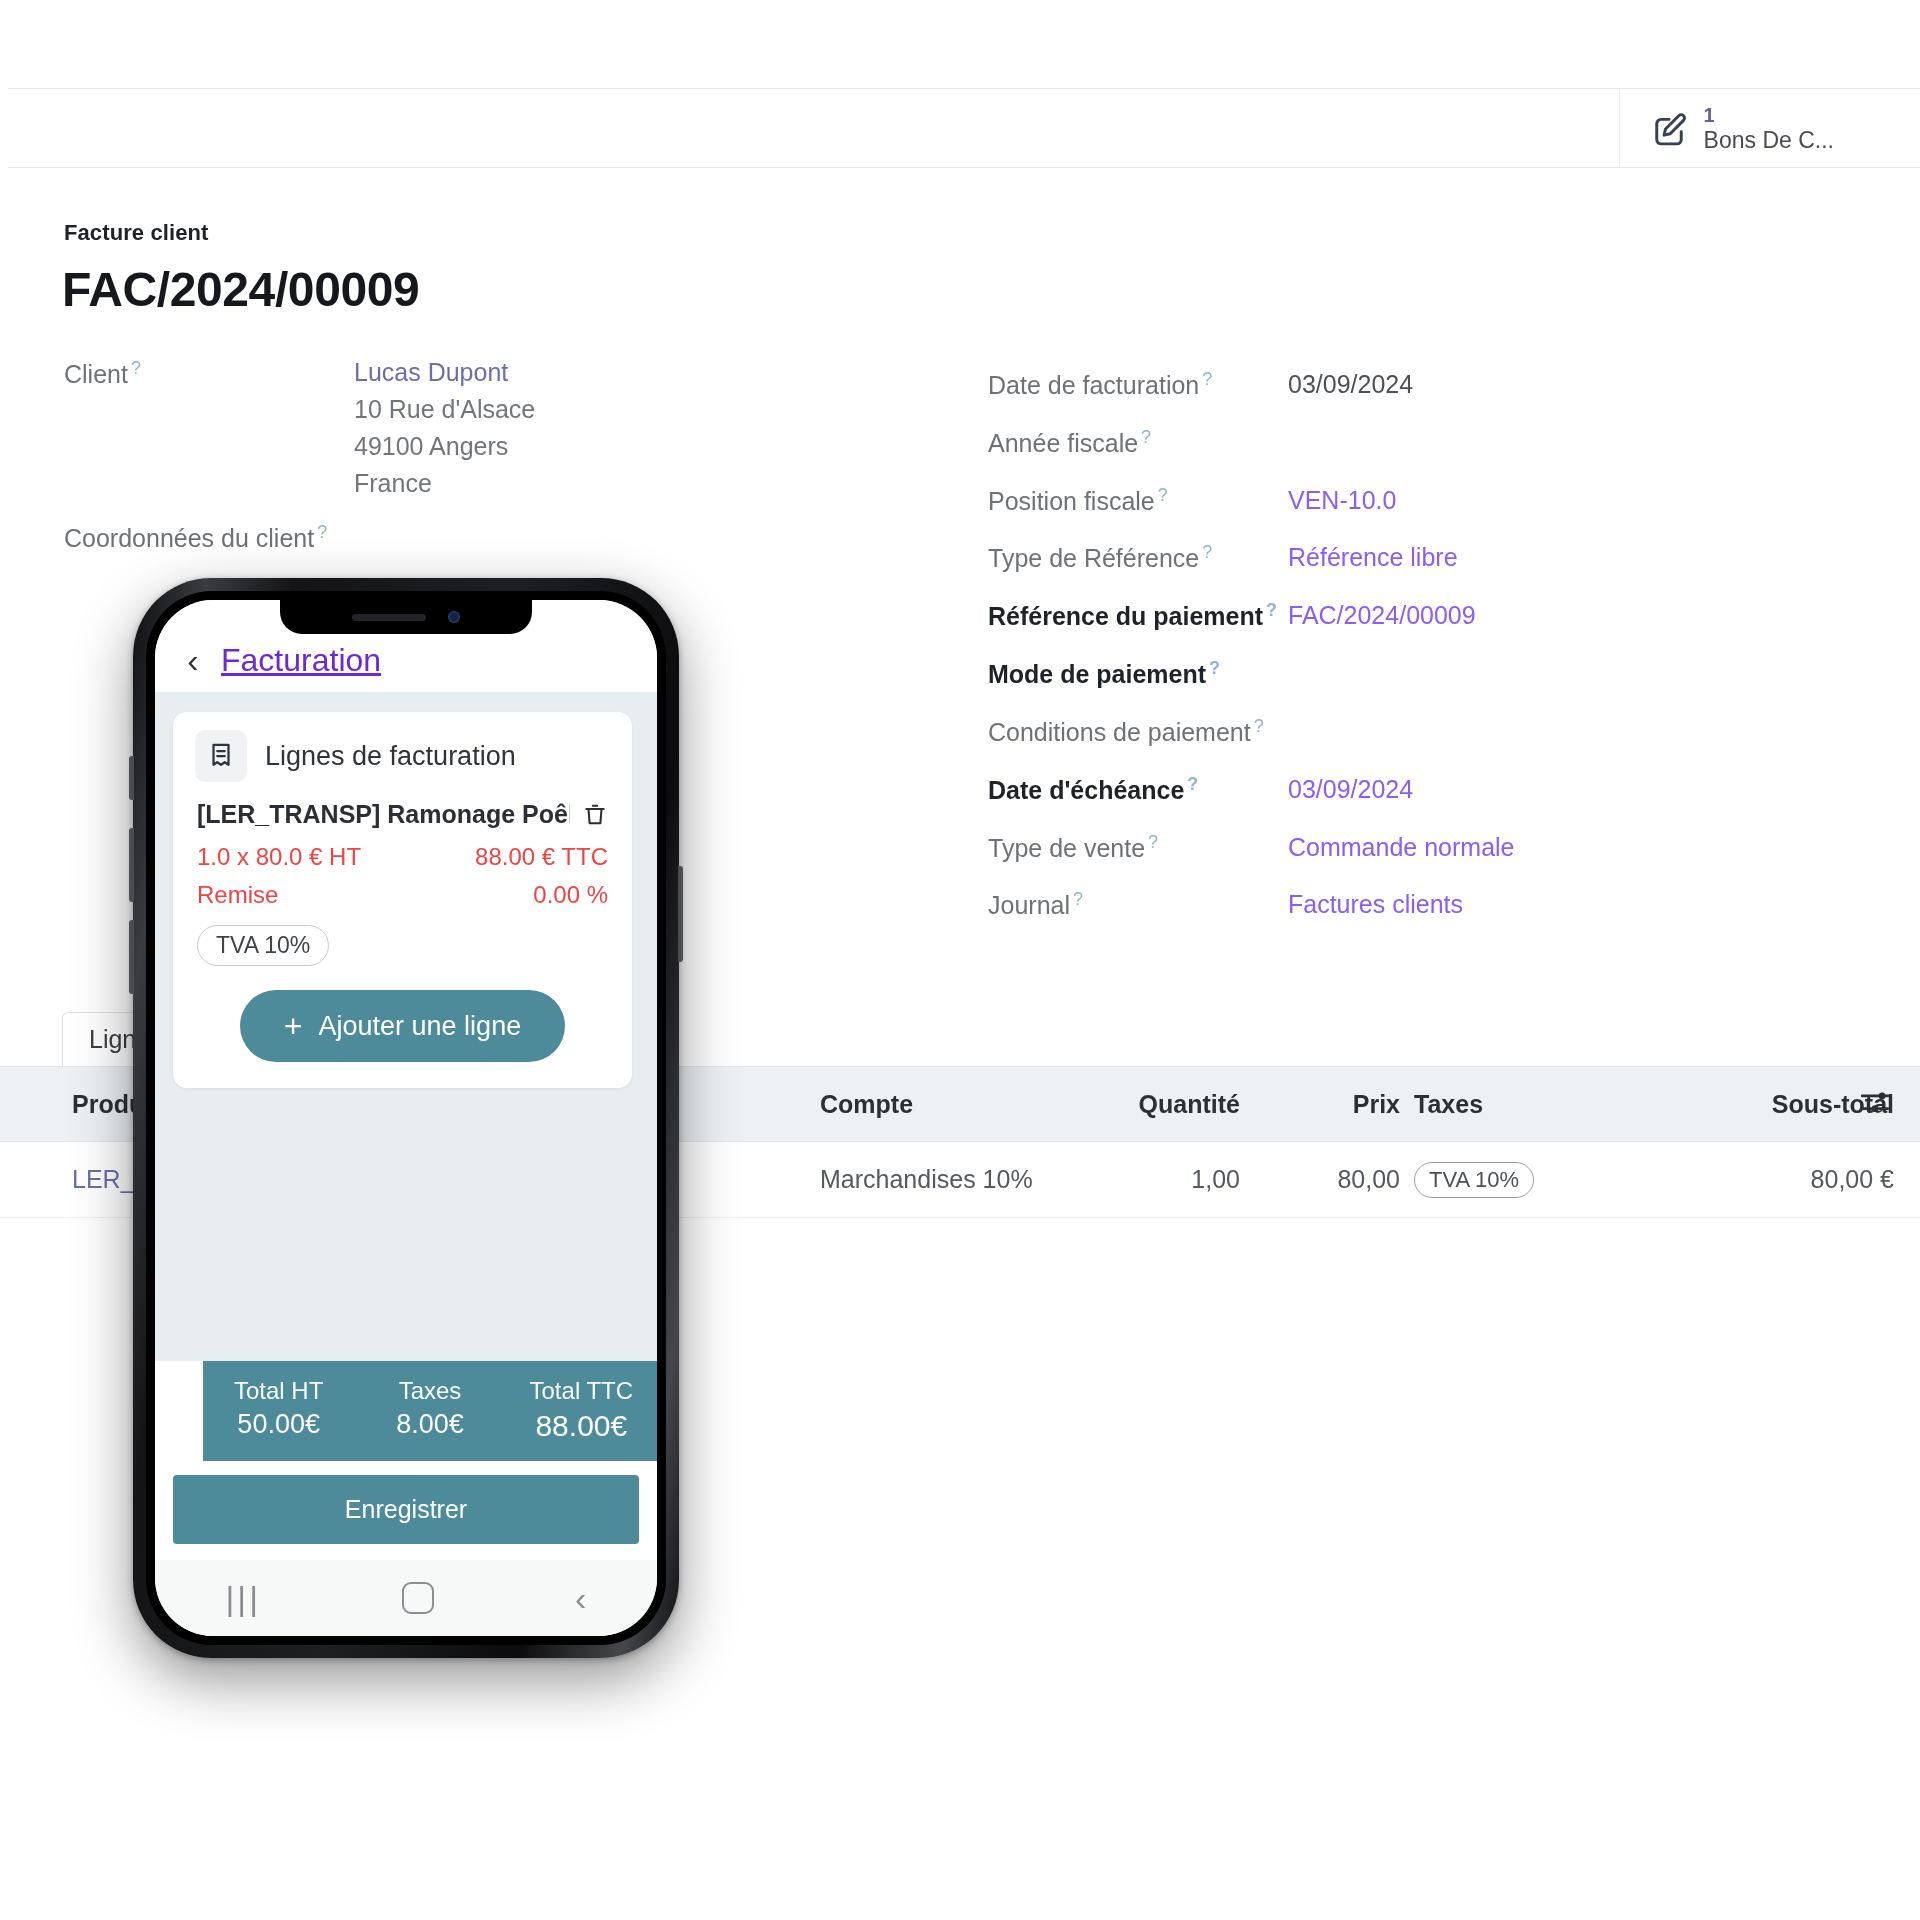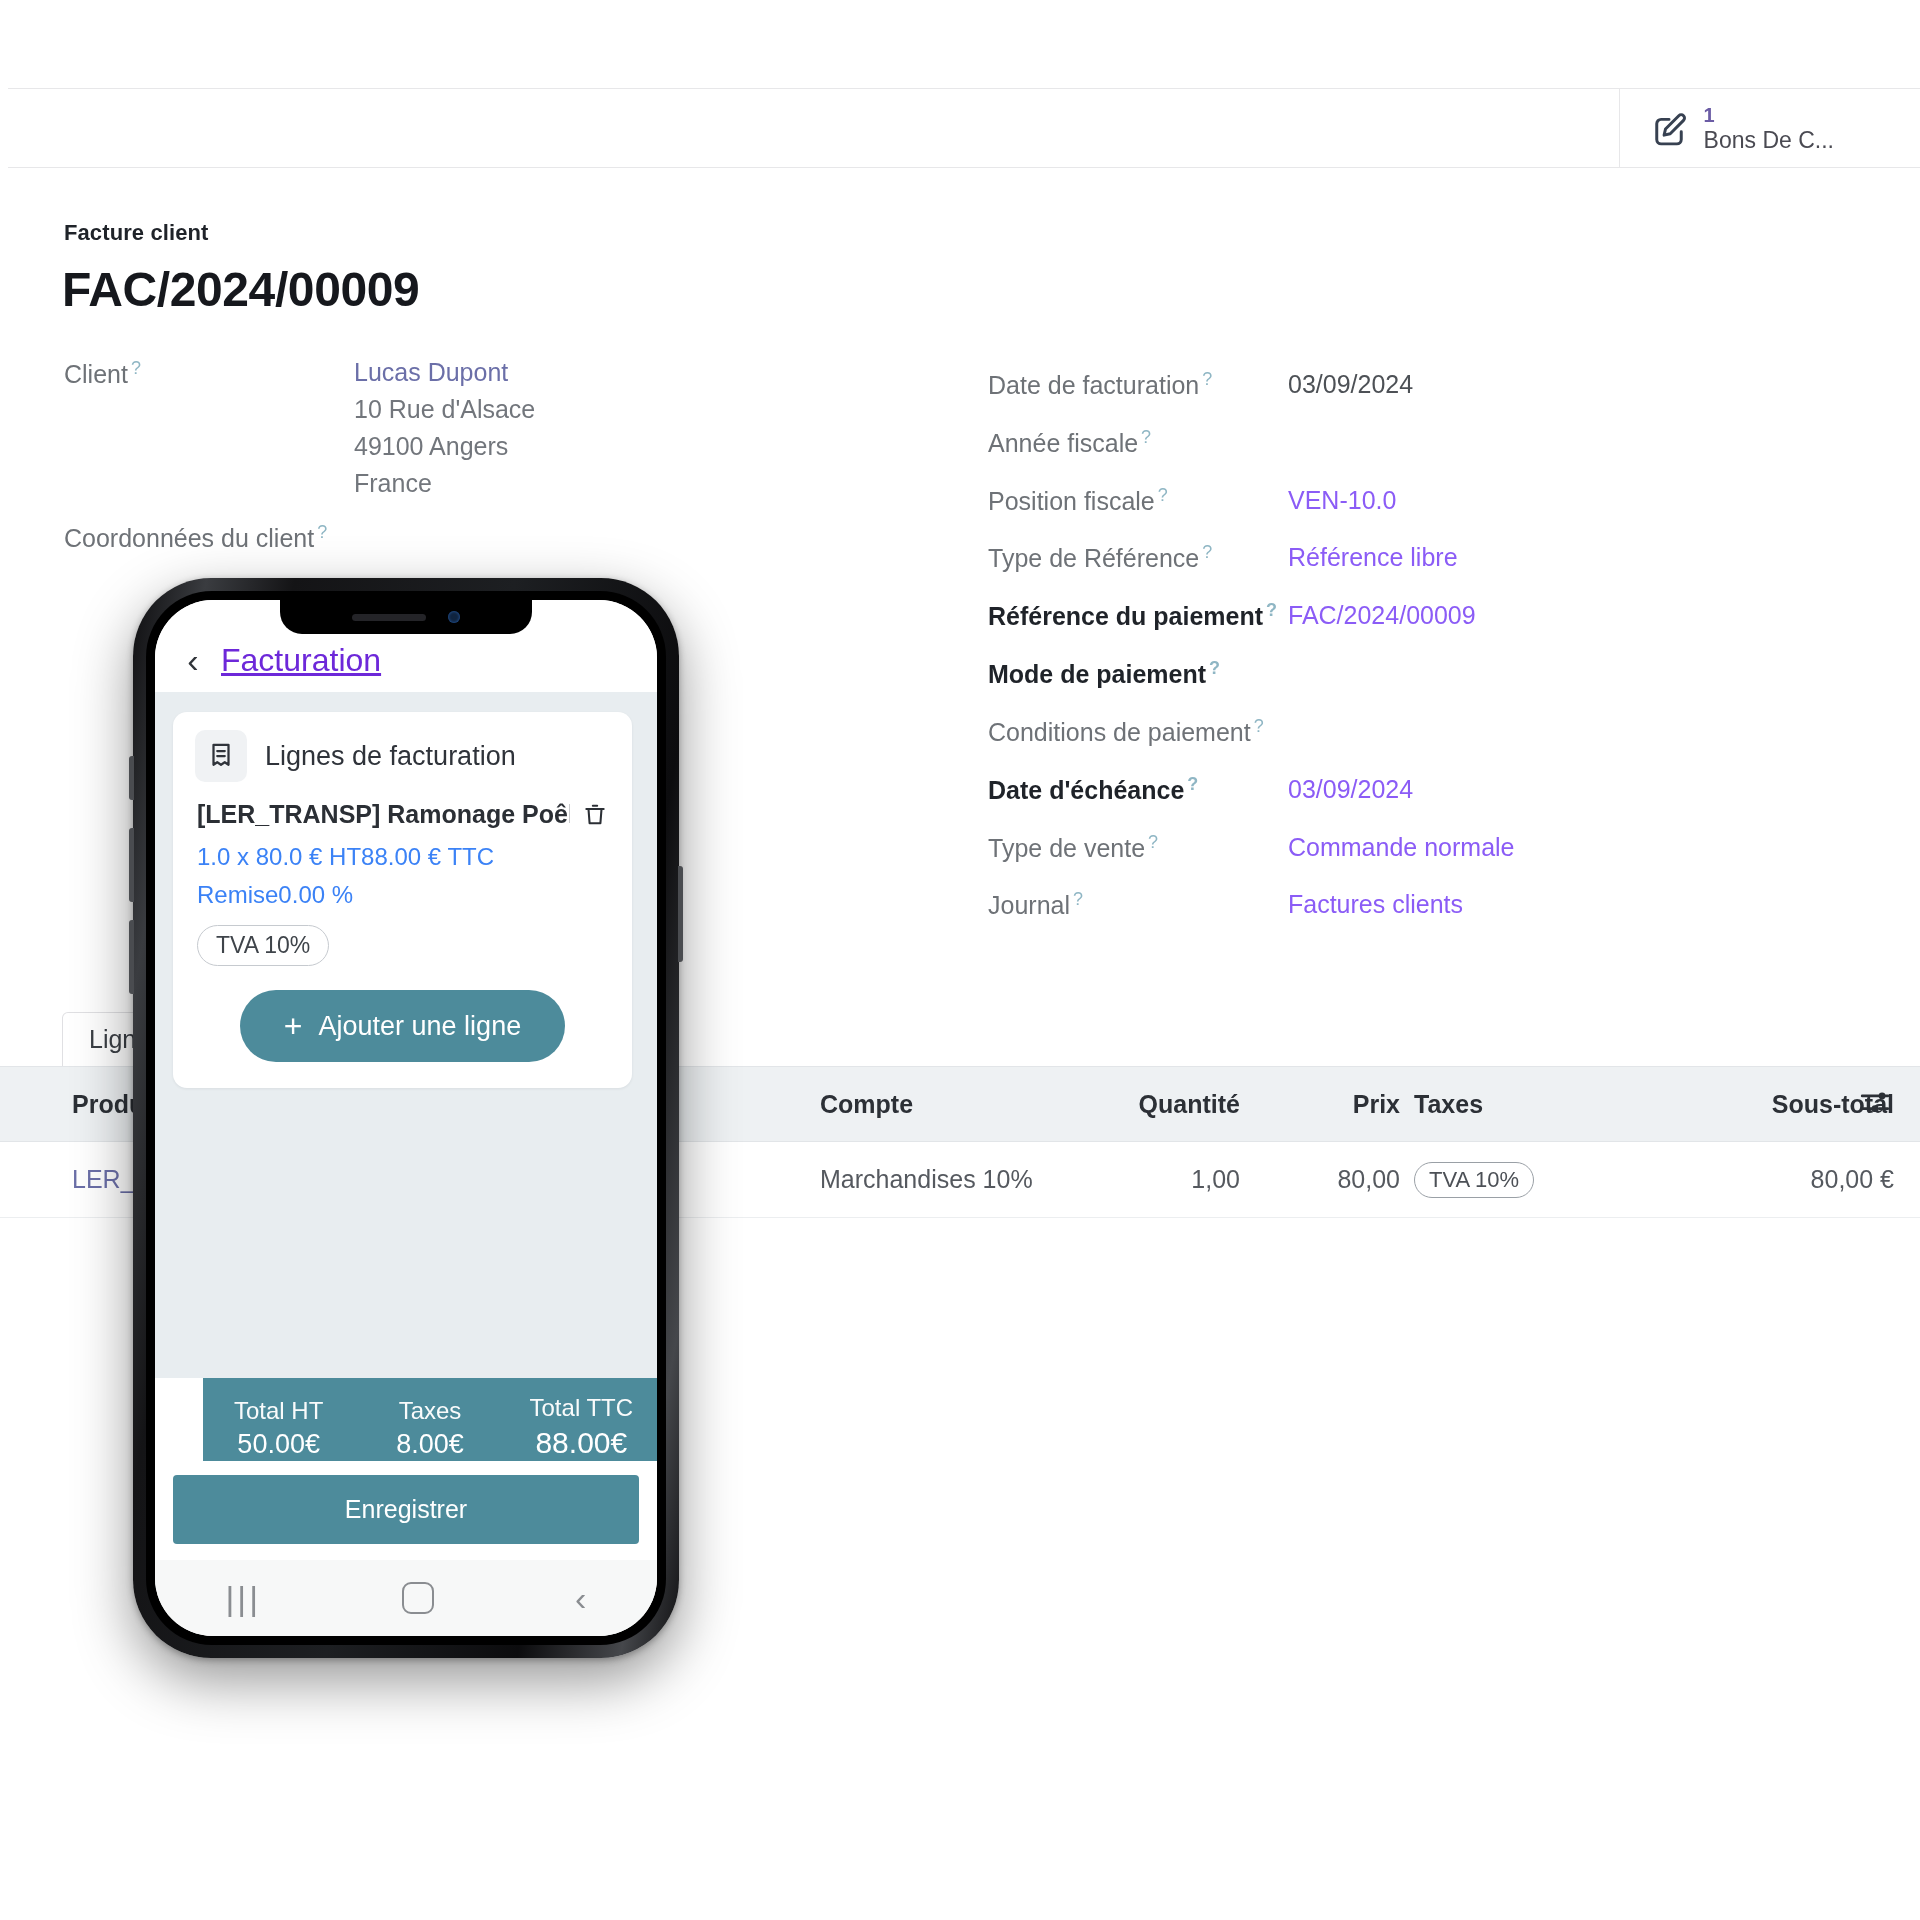--- a/index.html
+++ b/index.html
@@ -143,36 +143,36 @@
     display:flex; align-items:center; justify-content:center; color:#2f333a;
   }
   .card-head .ctitle { font-size: 27px; color:#2f333a; }
 
   .line-title {
     display:flex; align-items:center; justify-content:space-between;
     font-size: 25px; font-weight: 700; color:#2b2f35; margin: 4px 2px 14px 2px;
   }
   .line-title .tname { overflow:hidden; white-space:nowrap; }
   .trash { width: 26px; height: 29px; color:#2b2f35; flex:none; margin-left: 12px; }
-  .line-row { display:flex; font-size: 24px; color:#3b82f6; margin: 0 2px 10px 2px; }
+  .line-row { display:flex; justify-content:space-between; font-size: 24px; color:#ef4444; margin: 0 2px 10px 2px; }
   .taxpill {
     display:inline-block; border:1px solid #c6cacf; border-radius: 999px;
     padding: 6px 18px; font-size: 23px; color:#3f444a; margin: 6px 0 0 2px;
   }
   .addline-wrap { display:flex; justify-content:center; margin-top: 24px; }
   .addline {
     background:#4d8b9b; color:#fff; border:none; border-radius: 999px;
     padding: 20px 44px; font-size: 27px; display:flex; align-items:center; gap: 16px;
     cursor:pointer;
   }
   .addline .plus { font-size: 32px; line-height: 1; font-weight: 400; }
 
   .totals {
-    flex:none; background:#4d8b9b; color:#fff; display:flex; align-items:flex-end;
-    padding: 16px 0 1px 0;
+    flex:none; background:#4d8b9b; color:#fff; display:flex; align-items:flex-start;
+    padding: 16px 0 18px 0;
     margin-left: 48px;
   }
   .tot { flex:1; text-align:center; }
   .tot .k { font-size: 24px; opacity:.97; }
   .tot .v { font-size: 27px; margin-top: 4px; }
   .tot.big .k { font-size: 24px; }
   .tot.big .v { font-size: 30px; }
 
   .saverow { flex:none; background:#fff; padding: 14px 18px 16px 18px; }
   .savebtn {

